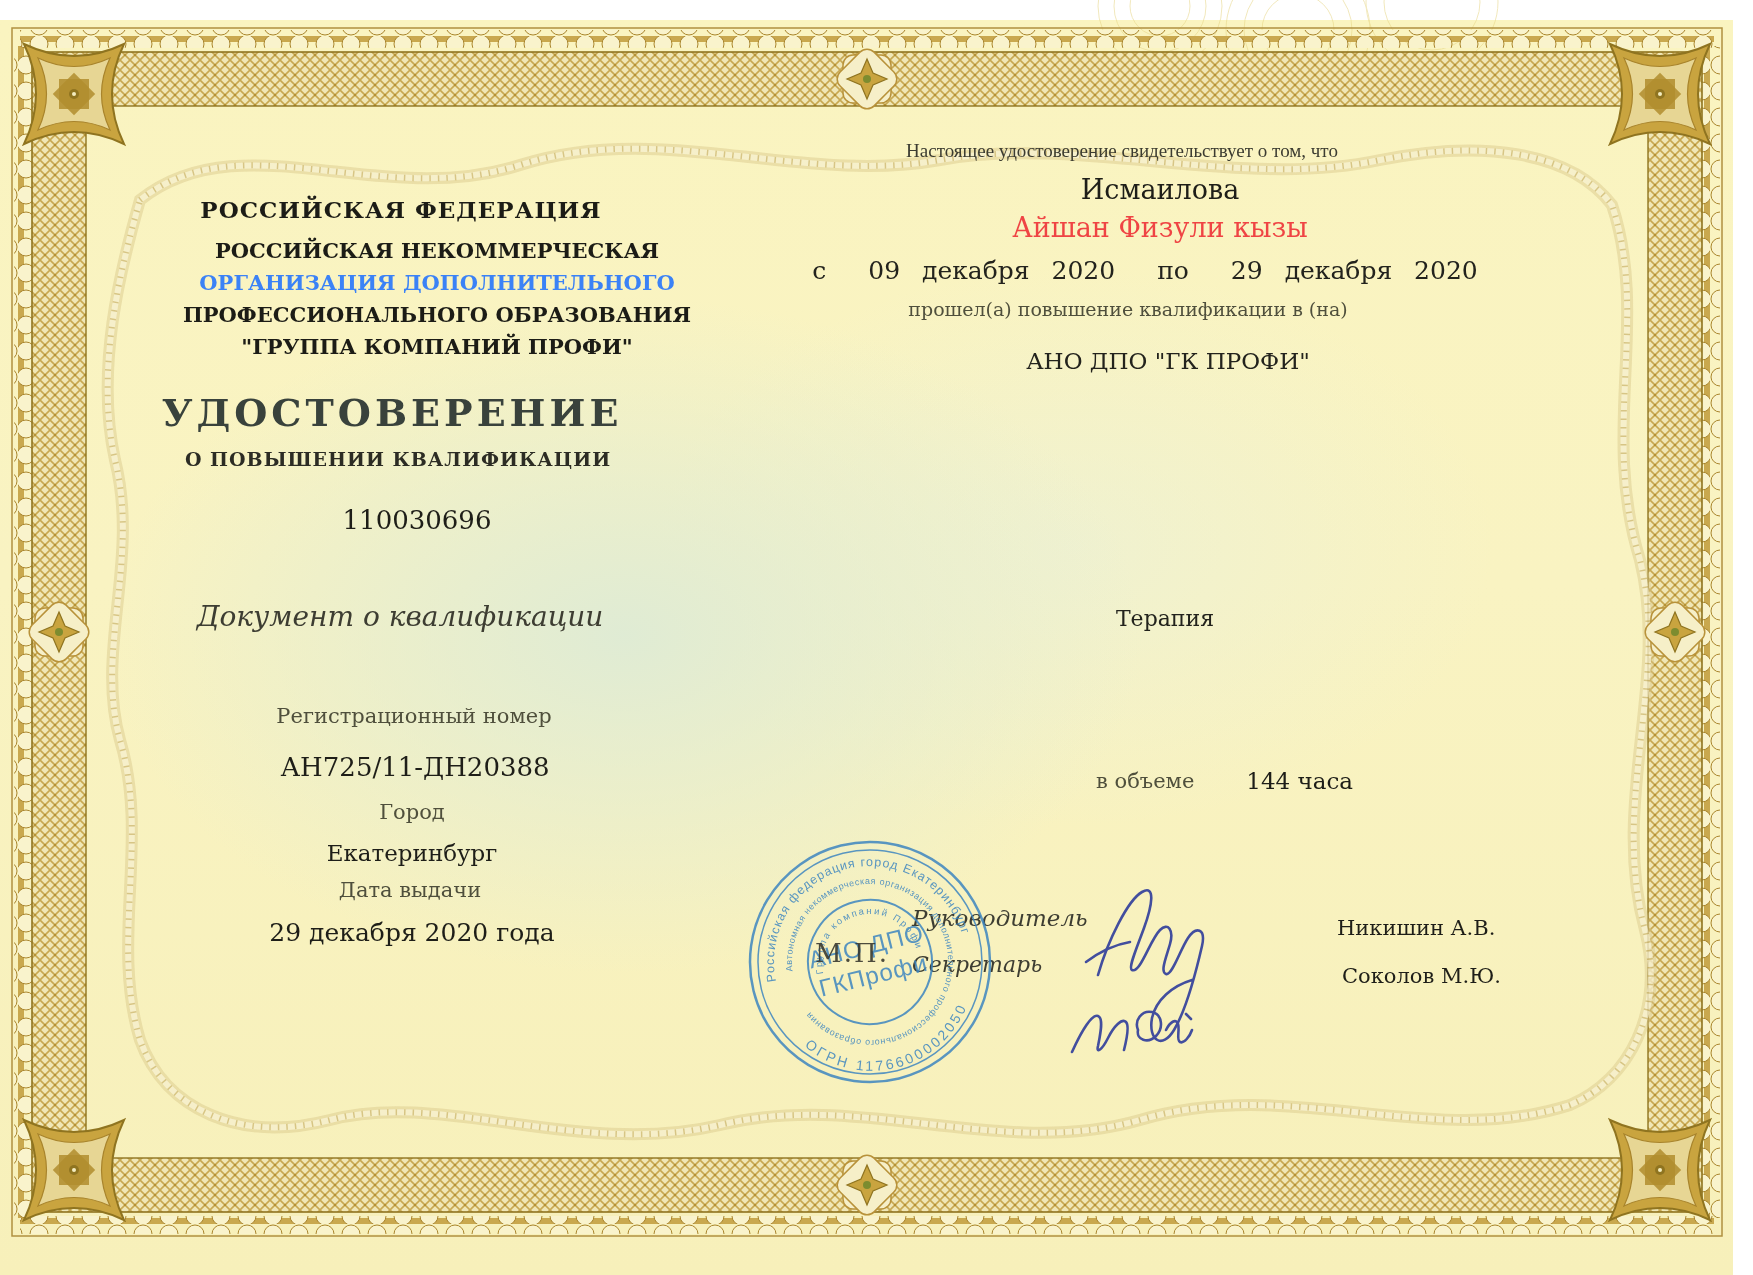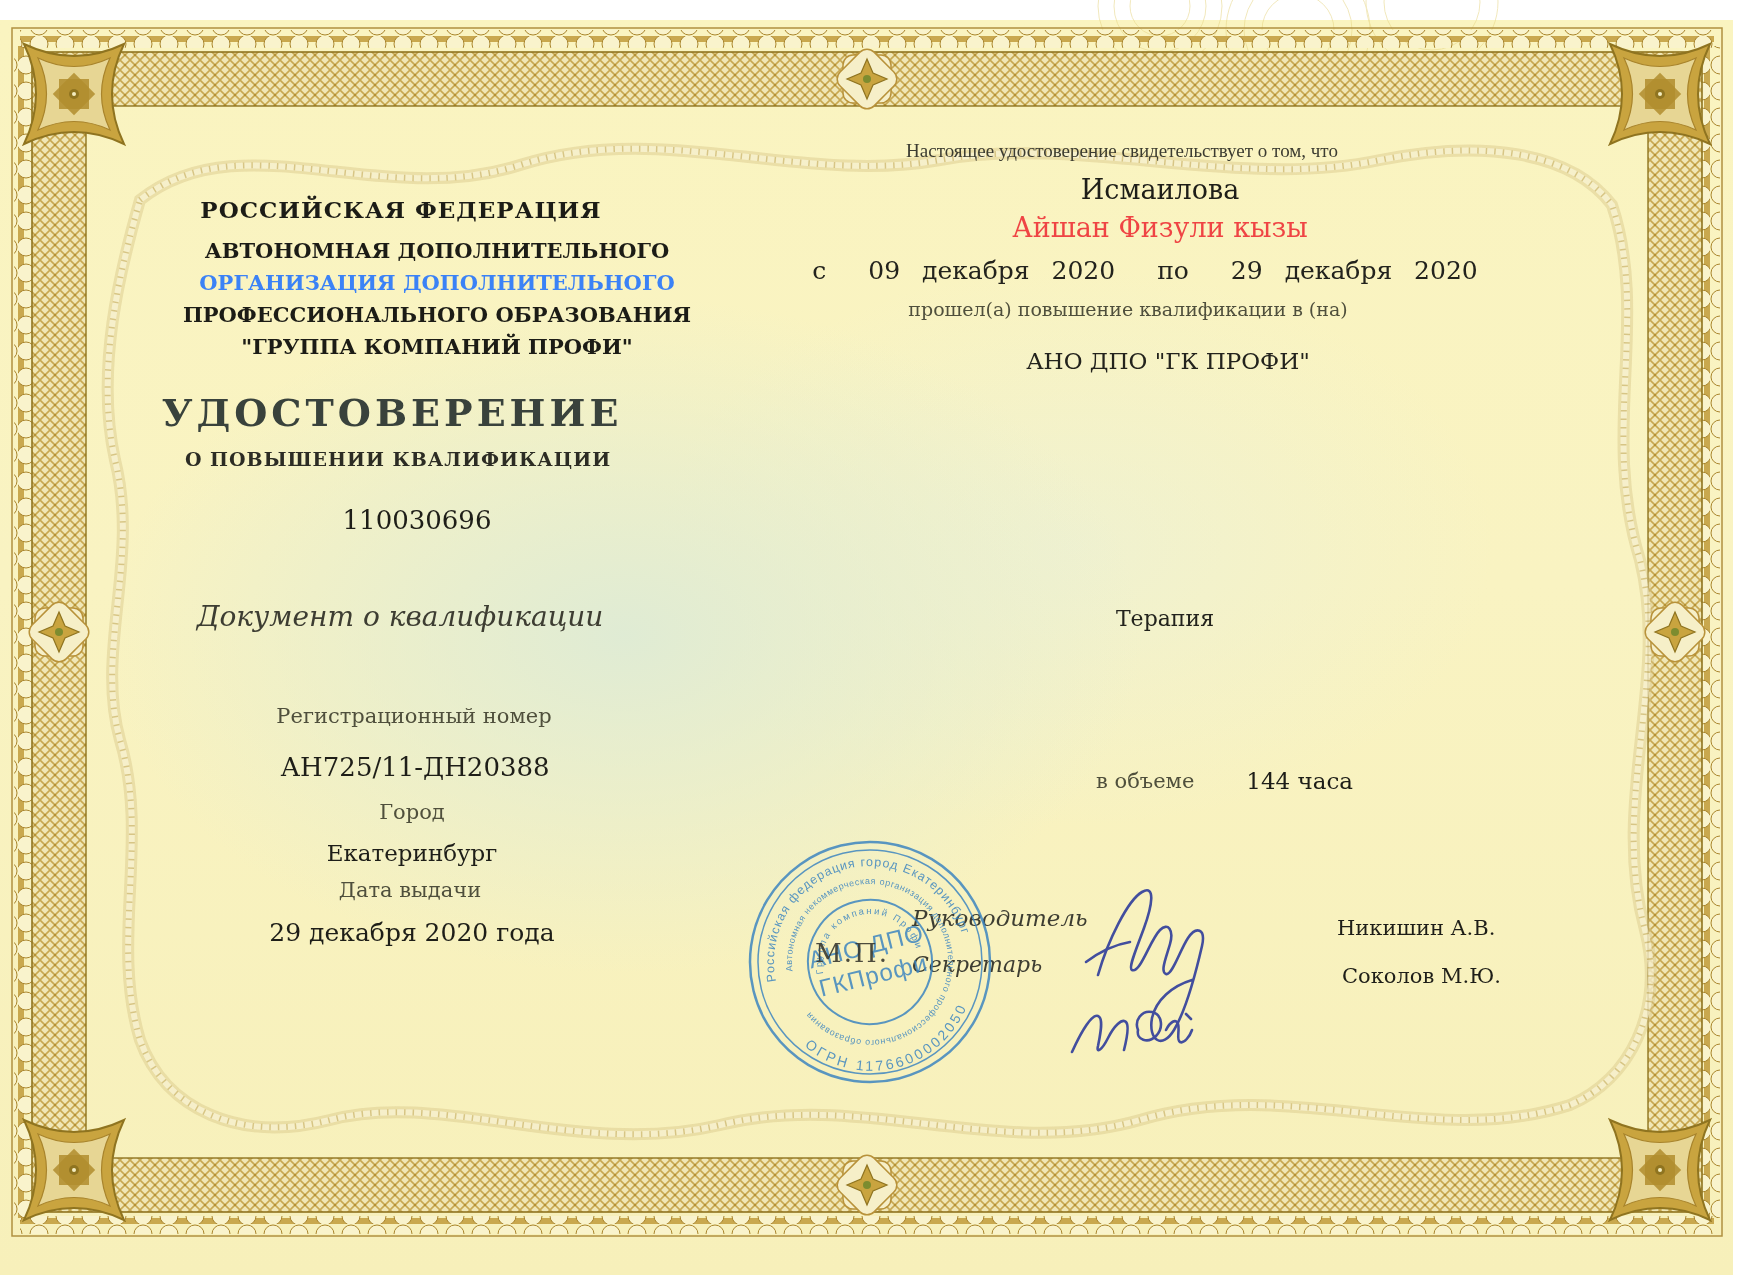--- a/index.html
+++ b/index.html
@@ -150,21 +150,21 @@
         <rect x="-24" y="-24" width="48" height="48" rx="10" fill="#f6efc8" stroke="#b8923a" stroke-width="1.5"></rect>
         <rect x="-24" y="-24" width="48" height="48" rx="10" transform="rotate(45)" fill="#f6efc8" stroke="#b8923a" stroke-width="1.5"></rect>
         <path d="M0,-20 L6,-6 L20,0 L6,6 L0,20 L-6,6 L-20,0 L-6,-6 Z" fill="#c9a43f" stroke="#8f7420" stroke-width="1.2"></path>
         <circle r="4" fill="#7d8c2f"></circle>
       </g>
     </g>
   </svg>
 
   <div class="t c bold" style="left:401px; top:196px; font-size:23px; letter-spacing:1px; color:#1c1c16;">РОССИЙСКАЯ ФЕДЕРАЦИЯ</div>
 
-  <div class="t c bold" style="left:437px; top:238px; font-size:21px; color:#1c1c16;">АВТОНОМНАЯ ДОПОЛНИТЕЛЬНОГО</div>
+  <div class="t c bold" style="left:437px; top:238px; font-size:21px; color:#1c1c16;">РОССИЙСКАЯ НЕКОММЕРЧЕСКАЯ</div>
   <div class="t c bold" style="left:437px; top:270px; font-size:21px; color:#3b82f6;">ОРГАНИЗАЦИЯ ДОПОЛНИТЕЛЬНОГО</div>
   <div class="t c bold" style="left:437px; top:302px; font-size:21px; color:#1c1c16;">ПРОФЕССИОНАЛЬНОГО ОБРАЗОВАНИЯ</div>
   <div class="t c bold" style="left:437px; top:334px; font-size:21px; color:#1c1c16;">"ГРУППА КОМПАНИЙ ПРОФИ"</div>
 
   <div class="t c" style="left:392px; top:390px; font-size:38px; letter-spacing:4px; color:#39423c; font-weight:bold;">УДОСТОВЕРЕНИЕ</div>
   <div class="t c" style="left:398px; top:448px; font-size:19px; letter-spacing:1px; color:#2c2c24; font-weight:bold;">О ПОВЫШЕНИИ КВАЛИФИКАЦИИ</div>
 
   <div class="t c" style="left:417px; top:505px; font-size:26px; color:#1e1e18;">110030696</div>
 
   <div class="t c ital" style="left:400px; top:600px; font-size:28px;">Документ о квалификации</div>

